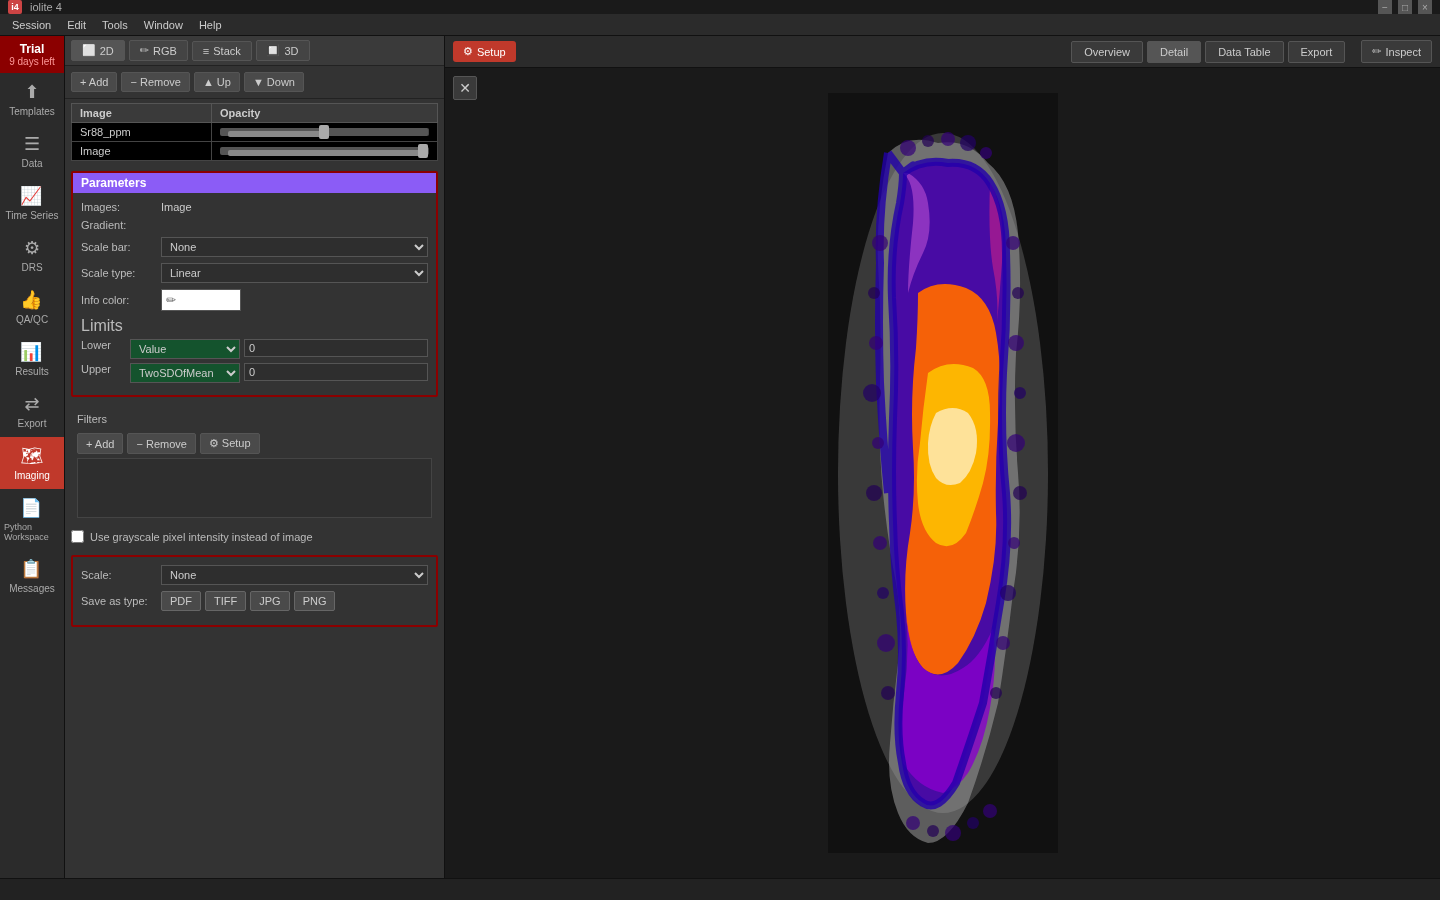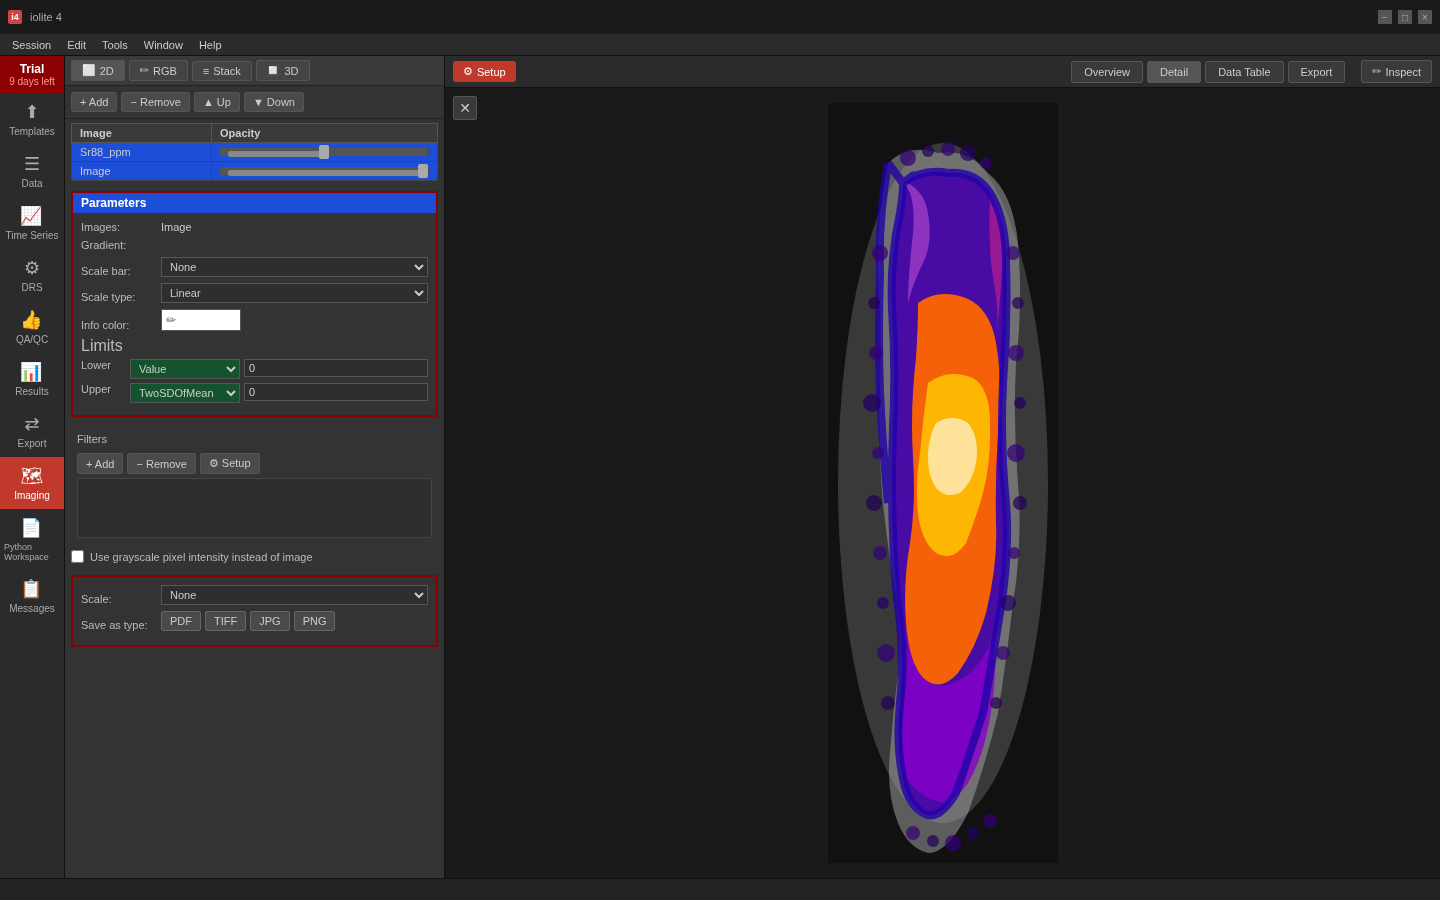--- a/index.html
+++ b/index.html
@@ -1,19 +1,19 @@
 <!DOCTYPE html>
 <html><head>
   <meta charset="utf-8">
   <style>
     * { box-sizing: border-box; margin: 0; padding: 0; }
     body { font-family: 'Segoe UI', Arial, sans-serif; font-size: 12px; background: #2b2b2b; color: #ccc; width: 1440px; height: 900px; overflow: hidden; display: flex; flex-direction: column; }
 
     
-    .titlebar { height: 34px; background: #1a1a1a; display: flex; align-items: center; padding: 0 8px; gap: 8px; font-size: 11px; color: #aaa; }
+    .titlebar { height: 14px; background: #1a1a1a; display: flex; align-items: center; padding: 0 8px; gap: 8px; font-size: 11px; color: #aaa; }
     .titlebar .app-icon { width: 14px; height: 14px; background: #c44; border-radius: 2px; display: flex; align-items: center; justify-content: center; font-size: 9px; color: white; font-weight: bold; }
     .titlebar .title { flex: 1; }
     .titlebar .win-btns { display: flex; gap: 6px; }
     .win-btn { width: 14px; height: 14px; background: #555; border: none; cursor: pointer; font-size: 10px; color: #aaa; display: flex; align-items: center; justify-content: center; }
 
     
     .menubar { height: 22px; background: #2b2b2b; display: flex; align-items: center; padding: 0 4px; border-bottom: 1px solid #111; }
     .menubar span { padding: 2px 8px; font-size: 11px; color: #ccc; cursor: pointer; }
 
     
@@ -37,34 +37,34 @@
 
     
     .stack-controls { display: flex; align-items: center; padding: 6px; gap: 4px; background: #333; border-bottom: 1px solid #222; }
     .stack-btn { padding: 3px 8px; font-size: 11px; background: #4a4a4a; border: 1px solid #555; color: #ccc; cursor: pointer; border-radius: 2px; display: flex; align-items: center; gap: 3px; }
 
     
     .image-list { padding: 4px 6px; background: #333; }
     .image-list-header { display: flex; background: #3a3a3a; border: 1px solid #555; }
     .image-list-header div { padding: 3px 8px; font-size: 11px; color: #ccc; font-weight: bold; }
     .image-list-header div:first-child { width: 140px; border-right: 1px solid #555; }
-    .image-row { display: flex; align-items: center; border: 1px solid #444; border-top: none; background: #1d4ed8; }
+    .image-row { display: flex; align-items: center; border: 1px solid #444; border-top: none; background: #000000; }
     .image-row div:first-child { width: 140px; padding: 3px 8px; font-size: 11px; border-right: 1px solid #444; color: #ccc; }
     .opacity-bar-container { flex: 1; padding: 3px 8px; display: flex; align-items: center; }
     .opacity-bar { height: 8px; background: #555; border-radius: 2px; position: relative; flex: 1; }
     .opacity-fill { height: 100%; background: #888; border-radius: 2px; }
     .opacity-thumb { width: 10px; height: 14px; background: #aaa; position: absolute; top: -3px; border-radius: 2px; cursor: pointer; }
     .image-row.image-full .opacity-bar .opacity-fill { width: 100%; }
     .image-row.image-full .opacity-thumb { right: 0; }
 
     
     .section { border: 2px solid #8b0000; margin: 6px; border-radius: 2px; }
-    .section-title { background: #1d4ed8; color: white; padding: 3px 8px; font-size: 12px; font-weight: bold; }
+    .section-title { background: #8b5cf6; color: white; padding: 3px 8px; font-size: 12px; font-weight: bold; }
     .section-body { padding: 8px; background: #333; }
-    .param-row { display: flex; align-items: flex-end; margin-bottom: 6px; }
+    .param-row { display: flex; align-items: center; margin-bottom: 6px; }
     .param-label { width: 80px; font-size: 11px; color: #bbb; }
     .param-value { font-size: 11px; color: #ccc; }
     .param-select { flex: 1; background: #2e2e2e; border: 1px solid #555; color: #ccc; font-size: 11px; padding: 2px 4px; cursor: pointer; }
     .param-select option { background: #2e2e2e; }
     .info-color-box { width: 80px; height: 22px; background: white; border: 1px solid #555; cursor: pointer; display: flex; align-items: center; }
     .pencil-icon { font-size: 12px; color: #666; margin-left: 4px; }
 
     .limits-section { margin-top: 4px; }
     .limits-label { font-size: 16px; color: #bbb; margin-bottom: 4px; }
     .limit-row { display: flex; align-items: flex-start; margin-bottom: 4px; gap: 4px; }

